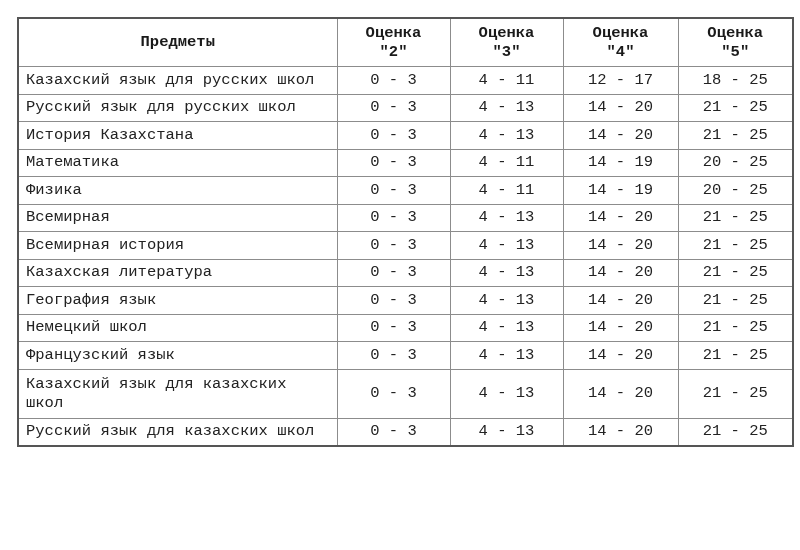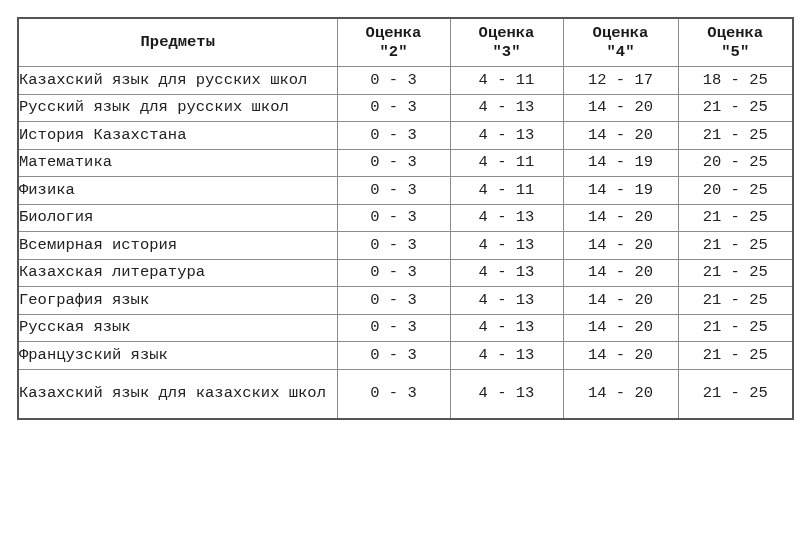--- a/index.html
+++ b/index.html
@@ -35,21 +35,21 @@
       text-align: center;
       color: #1a1a1a;
       font-size: 15.5px;
     }
     td {
       height: 26.5px;
       line-height: 19px;
     }
     td.subj {
       text-align: left;
-      padding-left: 0;
+      padding-left: 7px;
     }
     td.num {
       text-align: center;
     }
     tr.tall td {
       height: 48px;
     }
     col.c0 { width: 319px; }
     col.c1 { width: 113px; }
     col.c2 { width: 113px; }
@@ -107,21 +107,21 @@
         <td class="num">20 - 25</td>
       </tr>
       <tr>
         <td class="subj">Физика</td>
         <td class="num">0 - 3</td>
         <td class="num">4 - 11</td>
         <td class="num">14 - 19</td>
         <td class="num">20 - 25</td>
       </tr>
       <tr>
-        <td class="subj">Биология</td>
+        <td class="subj">Всемирная</td>
         <td class="num">0 - 3</td>
         <td class="num">4 - 13</td>
         <td class="num">14 - 20</td>
         <td class="num">21 - 25</td>
       </tr>
       <tr>
         <td class="subj">Всемирная история</td>
         <td class="num">0 - 3</td>
         <td class="num">4 - 13</td>
         <td class="num">14 - 20</td>
@@ -135,35 +135,42 @@
         <td class="num">21 - 25</td>
       </tr>
       <tr>
         <td class="subj">География язык</td>
         <td class="num">0 - 3</td>
         <td class="num">4 - 13</td>
         <td class="num">14 - 20</td>
         <td class="num">21 - 25</td>
       </tr>
       <tr>
-        <td class="subj">Русская язык</td>
+        <td class="subj">Немецкий школ</td>
         <td class="num">0 - 3</td>
         <td class="num">4 - 13</td>
         <td class="num">14 - 20</td>
         <td class="num">21 - 25</td>
       </tr>
       <tr>
         <td class="subj">Французский язык</td>
         <td class="num">0 - 3</td>
         <td class="num">4 - 13</td>
         <td class="num">14 - 20</td>
         <td class="num">21 - 25</td>
       </tr>
       <tr class="tall">
         <td class="subj">Казахский язык для казахских школ</td>
         <td class="num">0 - 3</td>
         <td class="num">4 - 13</td>
         <td class="num">14 - 20</td>
         <td class="num">21 - 25</td>
       </tr>
+      <tr>
+        <td class="subj">Русский язык для казахских школ</td>
+        <td class="num">0 - 3</td>
+        <td class="num">4 - 13</td>
+        <td class="num">14 - 20</td>
+        <td class="num">21 - 25</td>
+      </tr>
     </tbody>
   </table>
 </div>
 
 </body></html>

